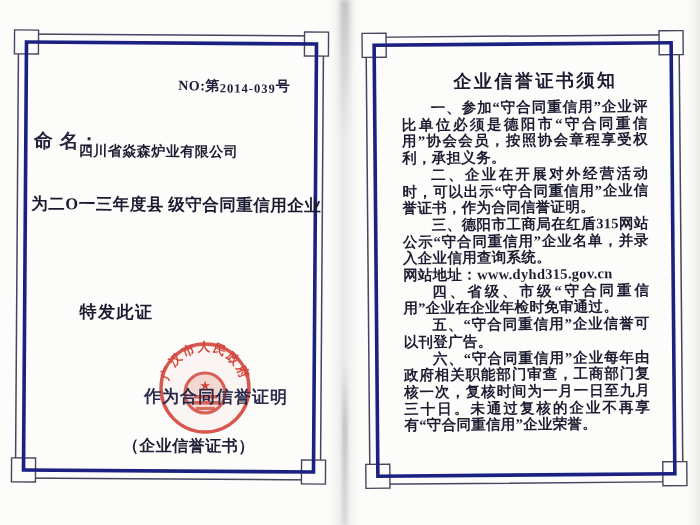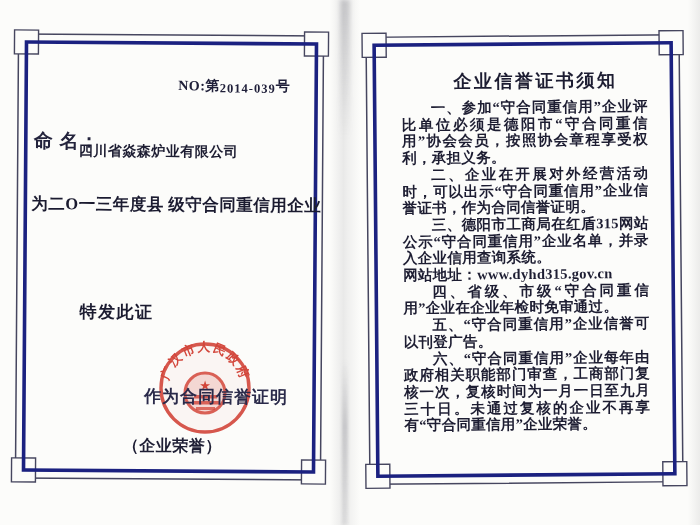--- a/index.html
+++ b/index.html
@@ -144,21 +144,21 @@
       <span class="name-label">命 名：</span>
       <span class="company">四川省焱森炉业有限公司</span>
     </div>
 
     <div class="award">为二O一三年度县 级守合同重信用企业</div>
 
     <div class="issue">特发此证</div>
 
     <div class="date-line">作为合同信誉证明</div>
 
-    <div class="validity">（企业荣誉）</div>
+    <div class="validity">（企业信誉证书）</div>
   </div>
 
   <div class="layer right-layer">
     <div class="notice-title">企业信誉证书须知</div>
     <div class="notice-body">
       <p class="para">一、参加“守合同重信用”企业评比单位必须是德阳市“守合同重信用”协会会员，按照协会章程享受权利，承担义务。</p>
       <p class="para">二、企业在开展对外经营活动时，可以出示“守合同重信用”企业信誉证书，作为合同信誉证明。</p>
       <p class="para">三、德阳市工商局在红盾315网站公示“守合同重信用”企业名单，并录入企业信用查询系统。</p>
       <p class="para flush">网站地址：www.dyhd315.gov.cn</p>
       <p class="para">四、省级、市级“守合同重信用”企业在企业年检时免审通过。</p>

